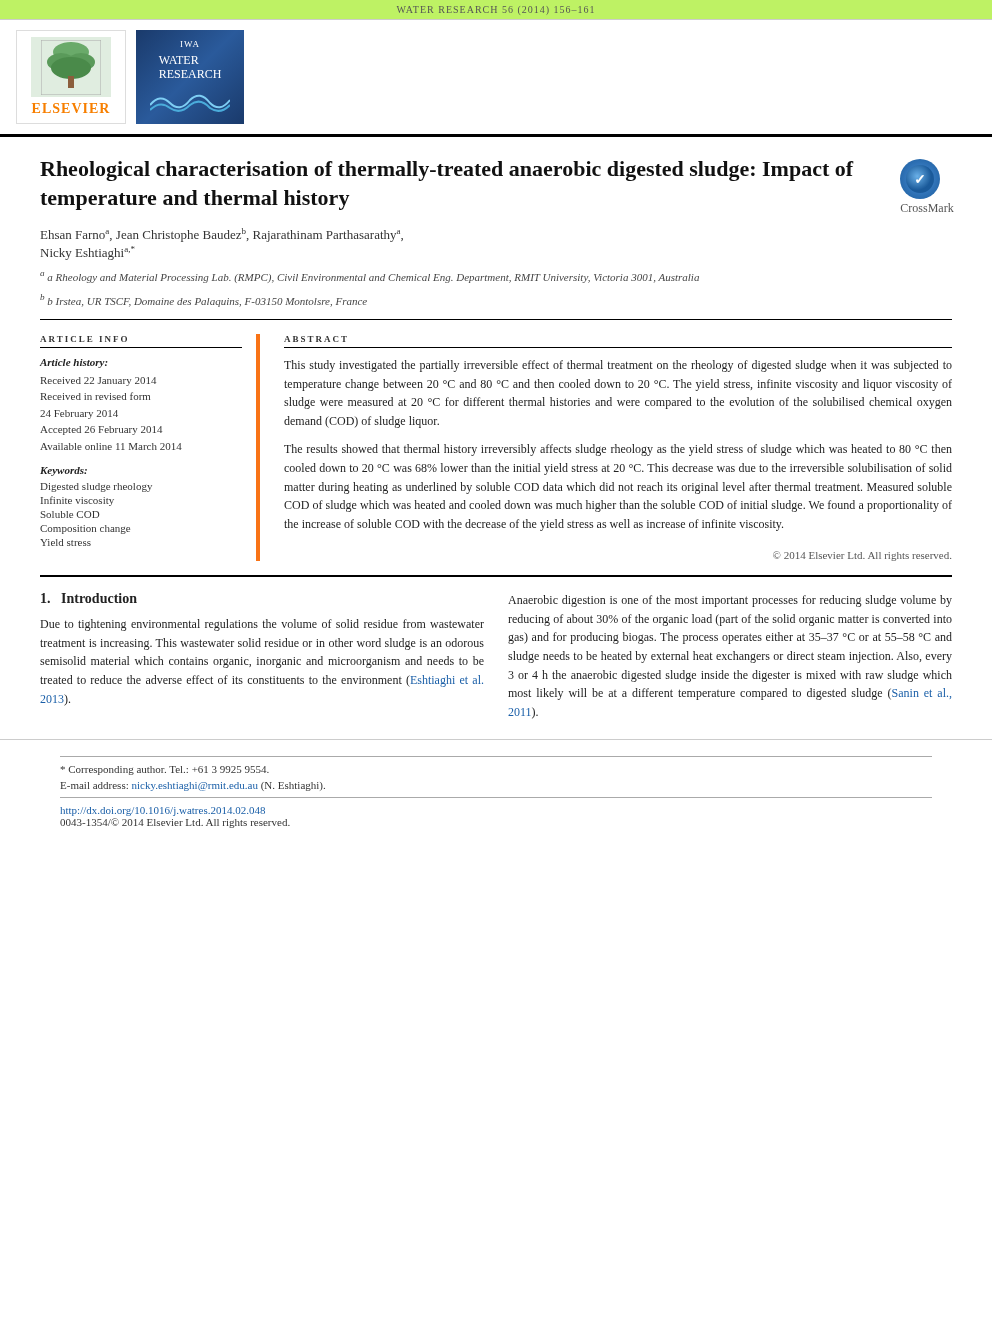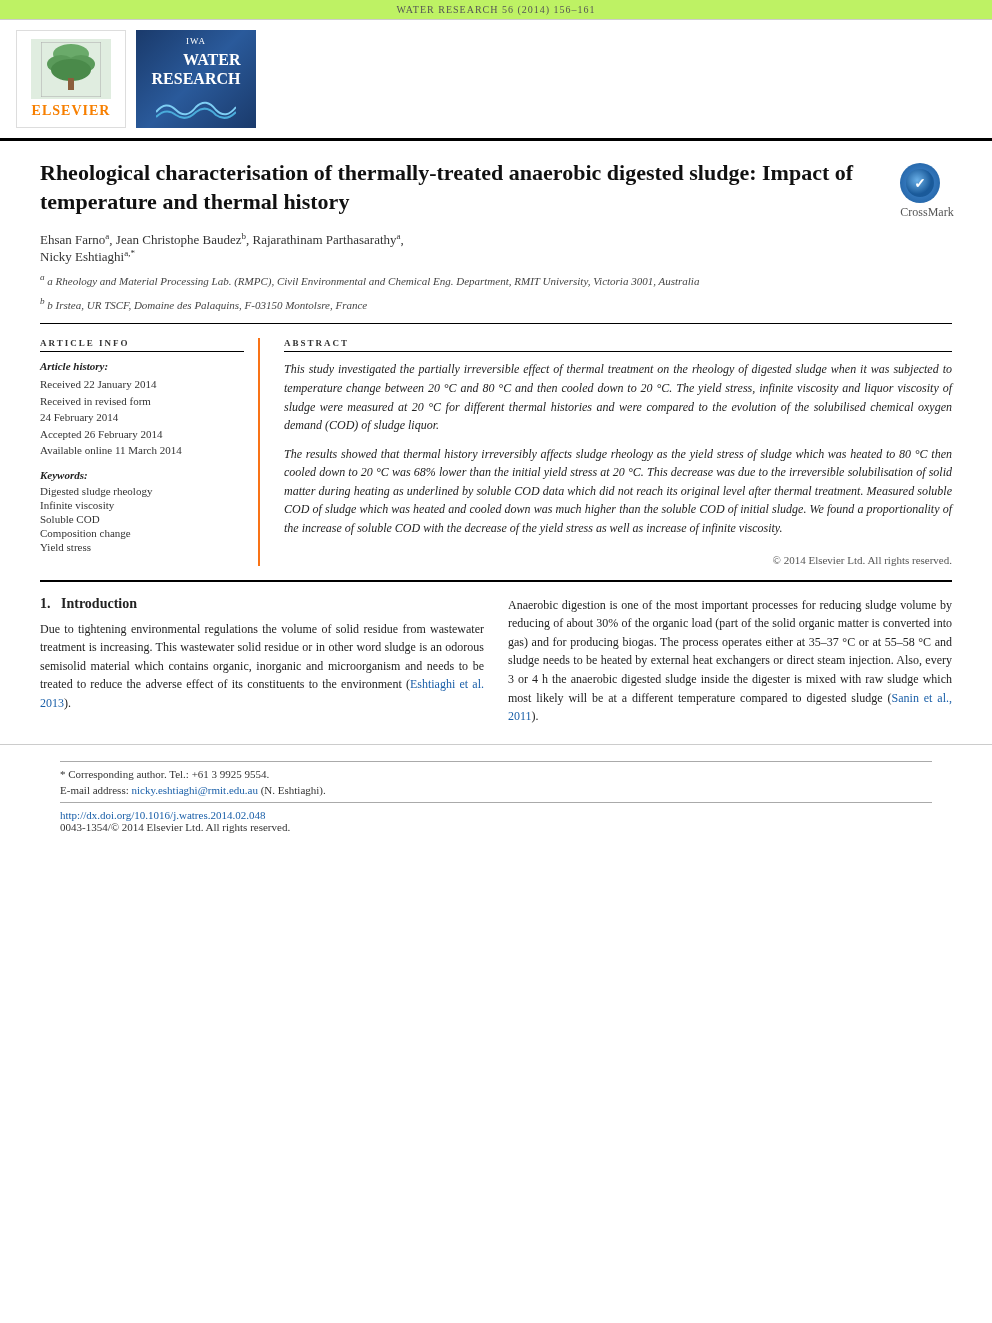--- a/index.html
+++ b/index.html
@@ -75,38 +75,38 @@
       font-style: italic;
     }
     .sciencedirect-title span {
       color: #4d8ec9;
     }
     .journal-homepage {
       font-size: 11px;
       color: #555;
     }
     .water-research-logo {
-      width: 120px;
+      width: 108px;
       background: linear-gradient(135deg, #1a3a6b 0%, #2a5a9b 50%, #1a3a6b 100%);
       display: flex;
       flex-direction: column;
       align-items: center;
       justify-content: center;
       color: white;
       padding: 6px;
     }
     .water-research-logo .wr-top {
       font-size: 9px;
       letter-spacing: 1px;
       margin-bottom: 4px;
     }
     .water-research-logo .wr-main {
-      font-size: 16px;
-      font-weight: bold;
-      text-align: right;
+      font-size: 12px;
+      font-weight: normal;
+      text-align: left;
       line-height: 1.2;
     }
 
     
     .main-content {
       padding: 0 40px;
     }
 
     
     .title-section {
@@ -163,21 +163,21 @@
 
     
     .two-col {
       display: flex;
       gap: 24px;
       padding: 14px 0 0 0;
     }
     .col-left {
       width: 220px;
       min-width: 220px;
-      border-right: 2px solid #f97316;
+      border-right: 4px solid #f97316;
       padding-right: 14px;
     }
     .col-right {
       flex: 1;
     }
 
     
     .section-heading {
       font-size: 9px;
       letter-spacing: 2px;
@@ -213,21 +213,20 @@
       margin-bottom: 2px;
     }
 
     
     .abstract-text {
       font-size: 12px;
       line-height: 1.55;
       color: #222;
       text-align: justify;
       margin-bottom: 10px;
-      font-style: italic;
     }
     .copyright-line {
       font-size: 11px;
       color: #555;
       text-align: right;
       padding-top: 6px;
     }
 
     
     .body-divider {

